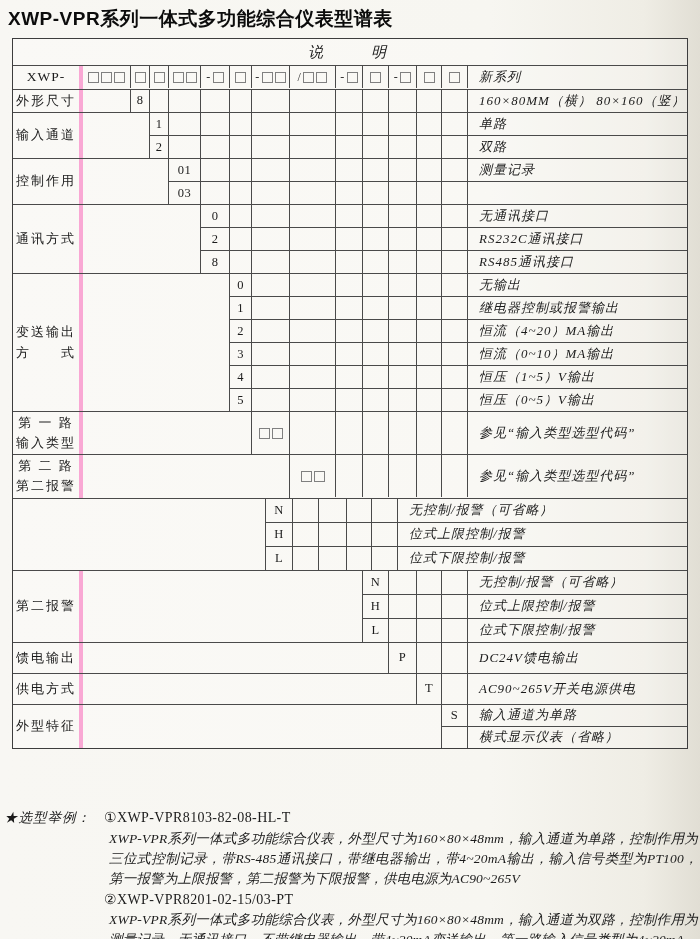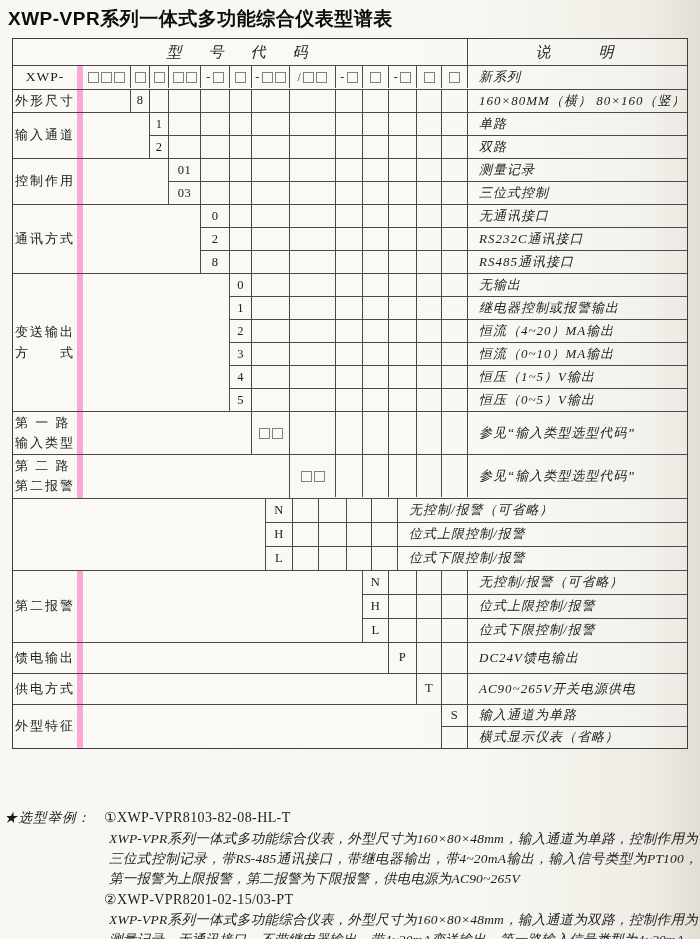--- a/index.html
+++ b/index.html
@@ -26,23 +26,23 @@
     width:455px;border-right:1px solid #4a4a4a;
     display:flex;align-items:center;justify-content:center;
     font-size:15px;letter-spacing:6px;font-style:italic;
   }
   .desc-header{
     flex:1;display:flex;align-items:center;justify-content:center;
     font-size:15px;letter-spacing:6px;font-style:italic;
   }
   .trow{border-top:1px solid #4a4a4a;display:flex;}
   .label-cell{
-    width:70px;border-right:6px solid #f9a8d4;
+    width:70px;border-right:4px solid #f9a8d4;
     display:flex;align-items:center;justify-content:center;
-    font-size:13px;letter-spacing:2px;
+    text-align:center;font-size:13px;letter-spacing:2px;
     white-space:pre-line;line-height:1.55;padding:1px 0;
   }
   .pre-cell{border-right:1px solid #4a4a4a;}
   .rows{flex:1;display:flex;flex-direction:column;}
   .brow{display:flex;}
   .brow + .brow{border-top:1px solid #4a4a4a;}
   .code-cell{
     border-right:1px solid #4a4a4a;
     display:flex;align-items:center;justify-content:center;
     font-size:12.5px;letter-spacing:.5px;
@@ -74,21 +74,20 @@
     font-style:italic;margin-bottom:1px;
   }
 </style>
 </head>
 <body>
 
 <div class="page-title">XWP-VPR系列一体式多功能综合仪表型谱表</div>
 
 <div class="model-table">
   <div class="header-row">
-    <div class="cell code-header">型　号　代　码</div>
     <div class="cell desc-header">说　　明</div>
   </div>
   <div id="ladder">
       <div class="trow prefix-row">
         <div class="cell label-cell">XWP-</div>
         <div class="cell code-cell" style="width: 48px; height: 22px;">
           <span class="bx"></span>
           <span class="bx"></span>
           <span class="bx"></span>
         </div>
@@ -214,21 +213,20 @@
             <div class="cell code-cell" style="width: 32px;">03</div>
             <div class="cell tail-cell" style="width: 29px;"></div>
             <div class="cell tail-cell" style="width: 22px;"></div>
             <div class="cell tail-cell" style="width: 38px;"></div>
             <div class="cell tail-cell" style="width: 46px;"></div>
             <div class="cell tail-cell" style="width: 27px;"></div>
             <div class="cell tail-cell" style="width: 26px;"></div>
             <div class="cell tail-cell" style="width: 28px;"></div>
             <div class="cell tail-cell" style="width: 25px;"></div>
             <div class="cell tail-cell" style="width: 26px;"></div>
-            <div class="cell desc-cell">三位式控制</div>
           </div>
         </div>
       </div>
       <div class="trow band">
         <div class="cell label-cell">通讯方式</div>
         <div class="cell pre-cell" style="width: 118px;"></div>
         <div class="rows">
           <div class="brow" style="height: 22px;">
             <div class="cell code-cell" style="width: 29px;">0</div>
             <div class="cell tail-cell" style="width: 22px;"></div>

